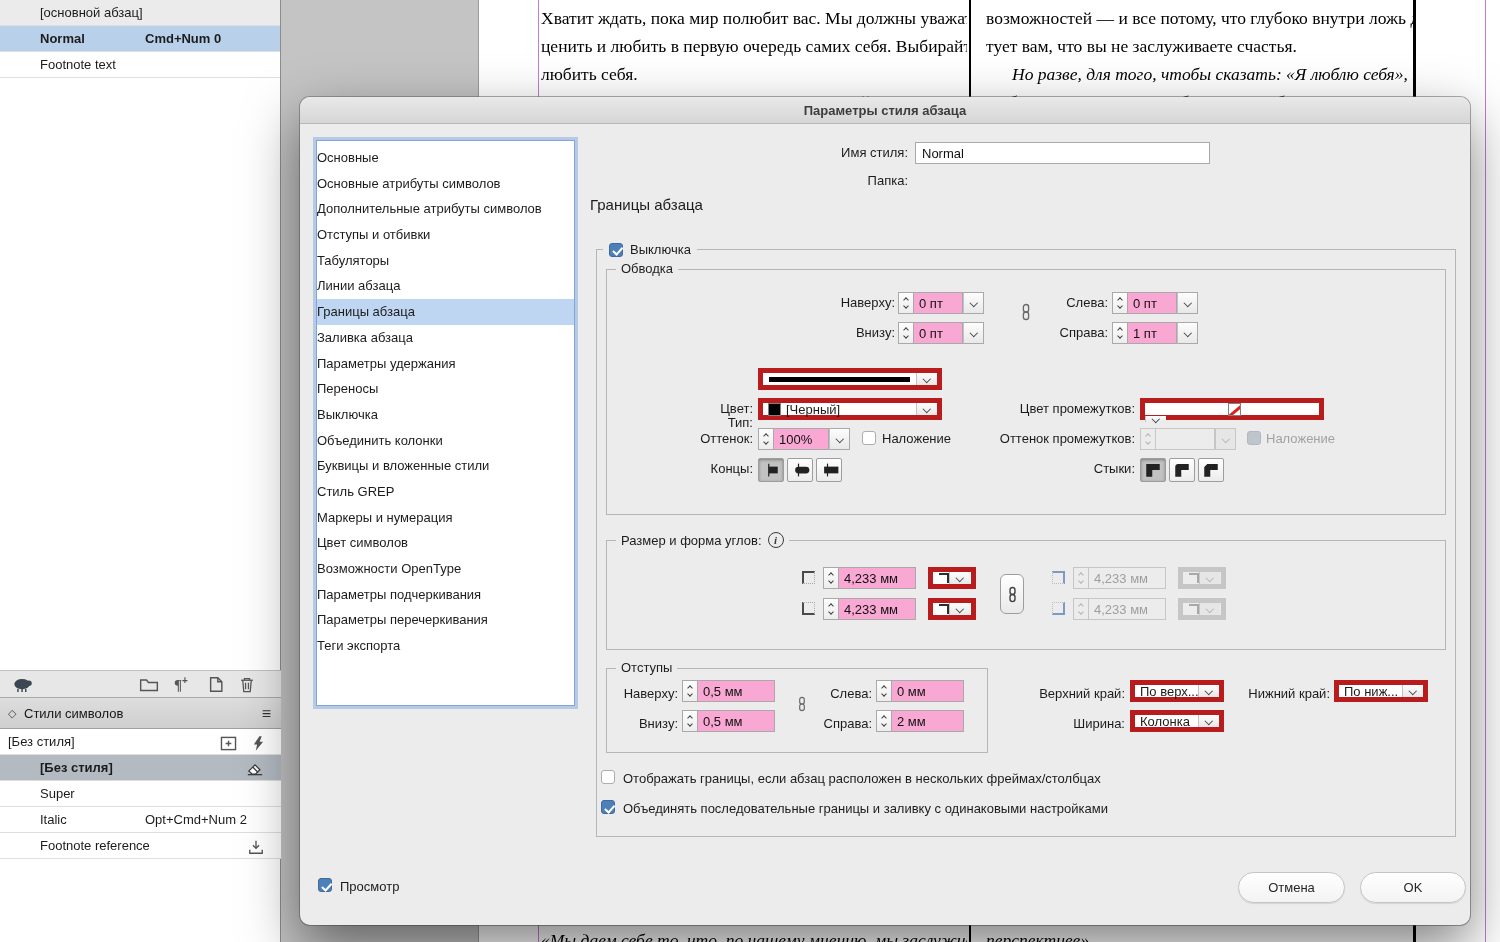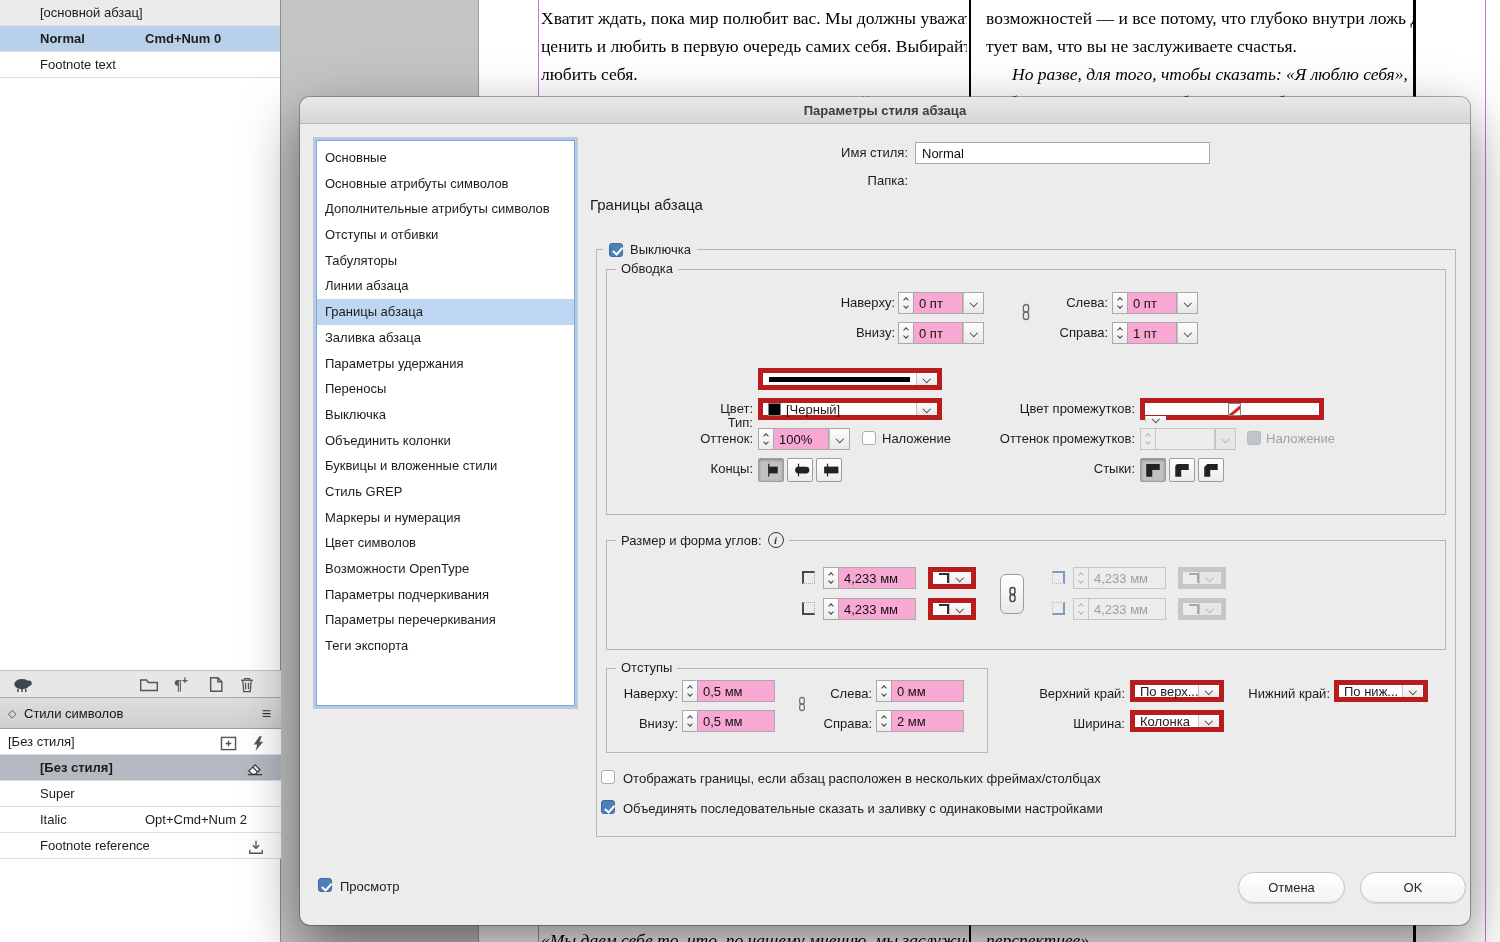--- a/index.html
+++ b/index.html
@@ -33,21 +33,21 @@
   .crows { left:0; top:729px; width:281px; }
 
   
   .dialog { left:300px; top:97px; width:1170px; height:828px; background:#ececec; border-radius:10px;
             box-shadow:0 22px 55px rgba(0,0,0,.5), 0 0 0 1px rgba(110,110,110,.55); z-index:2; }
   .titlebar { left:0; top:0; width:1170px; height:27px; border-radius:10px 10px 0 0;
               background:linear-gradient(#e9e9e9,#d6d6d6); border-bottom:1px solid #b8b8b8;
               text-align:center; line-height:27px; font-weight:bold; color:#3d3d3d; }
   .listbox { left:16px; top:43px; width:259px; height:566px; background:#fff; list-style:none;
              border:1px solid #7ea7d8; box-shadow:0 0 0 3px rgba(120,160,220,.45); padding-top:4px; overflow:hidden; }
-  .cat { height:25.7px; line-height:25.7px; padding-left:8px; white-space:nowrap; overflow:hidden; cursor:default; }
+  .cat { height:25.7px; line-height:25.7px; white-space:nowrap; overflow:hidden; cursor:default; }
   .cat.sel { background:#bed6f2; }
 
   .lbl { position:absolute; font-size:13px; color:#1c1c1c; line-height:22px; text-align:right; white-space:nowrap; }
   .lbl-l { text-align:left; }
   .lbl.dim { color:#a2a2a2; }
 
   .tinput { position:absolute; height:22px; border:1px solid #a9a9a9; background:#fff; font:13px "Liberation Sans",sans-serif; padding:0 6px; color:#111; }
 
   .gbox { position:absolute; border:1px solid #b6b6b6; }
   .gtitle { position:absolute; background:#ececec; padding:0 5px; font-size:13px; height:17px; line-height:17px; color:#1f1f1f; white-space:nowrap; }
@@ -535,19 +535,19 @@
   <div class="dropdown" style="left:830px; top:613px; width:94px;">
     <span class="txt">Колонка</span>
     <span class="ddbtn">
         <i class="chv"></i>
       </span>
   </div>
 
   <span class="cb off" style="left:301px; top:673px;"></span>
   <span class="lbl lbl-l" style="left:323px; top:671px; width:740px;">Отображать границы, если абзац расположен в нескольких фреймах/столбцах</span>
   <span class="cb on" style="left:301px; top:703px;"></span>
-  <span class="lbl lbl-l" style="left:323px; top:701px; width:740px;">Объединять последовательные сказать и заливку с одинаковыми настройками</span>
+  <span class="lbl lbl-l" style="left:323px; top:701px; width:740px;">Объединять последовательные границы и заливку с одинаковыми настройками</span>
 
   <span class="cb on" style="left:18px; top:781px;"></span>
   <span class="lbl lbl-l" style="left:40px; top:779px;">Просмотр</span>
   <button class="btn" style="left:938px; top:775px; width:107px;">Отмена</button>
   <button class="btn" style="left:1060px; top:775px; width:106px;">OK</button>
 </div>
 
 </body></html>

